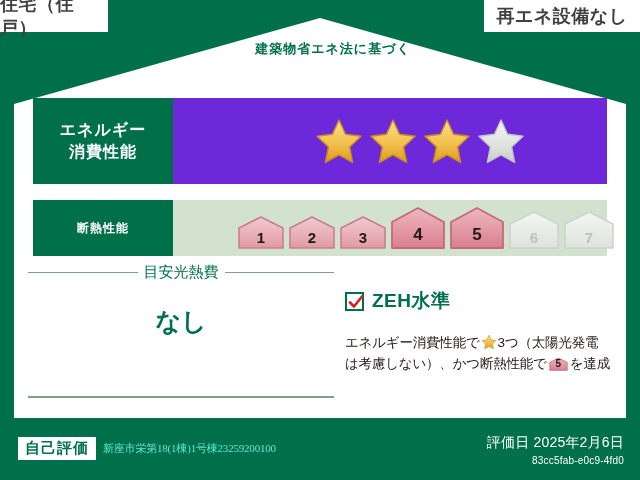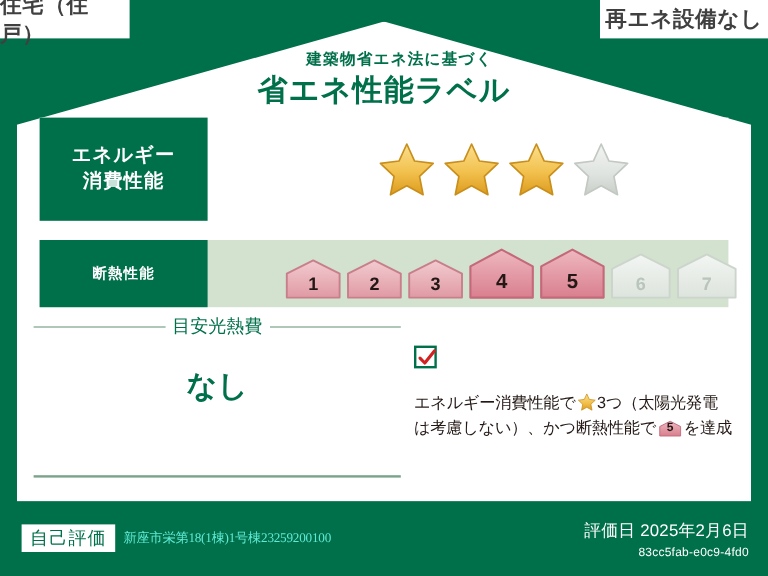--- a/index.html
+++ b/index.html
@@ -11,21 +11,21 @@
   #label-root{position:relative;width:640px;height:480px;background:#00704a;overflow:hidden;}
 
   
   .corner-tag{
     position:absolute;top:0;background:#ffffff;color:#404040;
     font-weight:bold;font-size:18px;letter-spacing:.5px;
     display:flex;align-items:center;justify-content:center;
     height:32px;box-sizing:border-box;
   }
   #tag-left{left:0;width:108px;}
-  #tag-right{right:0;width:140px;}
+  #tag-right{right:0;width:156px;}
 
   
   #house-frame{
     position:absolute;left:14px;top:18px;width:612px;height:400px;
     background:#ffffff;
     clip-path:polygon(0% 21.5%, 50% 0%, 100% 21.5%, 100% 100%, 0% 100%);
   }
   #house-inner{
     position:absolute;left:0;top:0;width:100%;height:100%;
   }
@@ -35,21 +35,21 @@
     position:absolute;left:0;right:0;top:40px;text-align:center;
     color:#00704a;font-size:13px;font-weight:bold;letter-spacing:1px;padding-left:26px;
   }
   #title-main{
     position:absolute;left:0;right:0;top:58px;text-align:center;
     color:#00704a;font-size:25px;font-weight:bold;letter-spacing:1px;
   }
 
   
   .band{position:absolute;display:flex;align-items:stretch;}
-  #band-energy{left:33px;top:98px;width:574px;height:86px;background:#ffffff;gap:39px;}
+  #band-energy{left:33px;top:98px;width:574px;height:86px;background:#6d28d9;gap:39px;}
   #band-insul{left:33px;top:200px;width:574px;height:56px;background:#d3e2cf;}
 
   .band-label{
     background:#00704a;color:#ffffff;font-weight:bold;
     display:flex;flex-direction:column;align-items:center;justify-content:center;
     font-size:16px;line-height:1.35;letter-spacing:1px;flex:0 0 auto;
   }
   #band-energy .band-label{width:140px;}
   #band-insul  .band-label{width:140px;font-size:12px;}
   .band-body{flex:1 1 auto;display:flex;align-items:center;}
@@ -101,42 +101,41 @@
   .inline-house{display:inline-block;vertical-align:-4px;width:19px;height:16px;margin:0 2px;position:relative;}
   .inline-house .n{
     position:absolute;left:0;right:0;bottom:0px;text-align:center;
     font-size:10px;font-weight:bold;color:#231815;
   }
 
   
   #footer{position:absolute;left:0;right:0;bottom:0;height:62px;color:#ffffff;}
   #self-eval-row{position:absolute;left:18px;bottom:20px;display:flex;align-items:center;gap:7px;}
   #self-eval-badge{
-    background:#ffffff;color:#00704a;font-weight:normal;font-size:15px;
+    background:#ffffff;color:#00704a;font-weight:bold;font-size:15px;
     padding:2px 7px;letter-spacing:1px;
   }
   #self-eval-text{color:#5eead4;font-size:11px;letter-spacing:-.2px;font-family:Liberation Serif, serif;}
   #date-block{position:absolute;right:16px;bottom:14px;text-align:right;}
   #eval-date{color:#ffffff;font-size:14px;letter-spacing:.2px;margin-left:23px;}
   #eval-id{color:#ffffff;font-size:10px;margin-top:3px;letter-spacing:.2px;}
 </style>
 </head>
 <body>
 
 <div id="label-root">
 
   <div class="corner-tag" id="tag-left">住宅（住戸）</div>
   <div class="corner-tag" id="tag-right">再エネ設備なし</div>
 
   <div id="house-frame">
     <div id="house-inner"></div>
   </div>
 
   <div id="title-small">建築物省エネ法に基づく</div>
-  <div id="title-main">省エネ性能ラベル</div>
 
   <div class="band" id="band-energy">
     <div class="band-label">
       <span>エネルギー</span>
       <span>消費性能</span>
     </div>
     <div class="band-body">
       <div id="stars">
         <span class="star">
           <svg viewBox="0 0 50 50" width="50" height="50" aria-hidden="true">
@@ -262,20 +261,21 @@
   <div id="cost-value">なし</div>
   <div id="cost-rule-bottom"></div>
 
   <div id="zeh-block">
     <div id="zeh-title-row">
       <span class="checkbox">
         <svg width="16" height="16" viewBox="0 0 16 16" aria-hidden="true">
           <path d="M2 8.5 L6 12.5 L14 2.5" fill="none" stroke="#d32020" stroke-width="2.6" stroke-linecap="round" stroke-linejoin="round"></path>
         </svg>
       </span>
+      <span id="zeh-title">ZEH水準</span>
     </div>
     <div id="zeh-desc">
       <span>エネルギー消費性能で</span><span class="inline-star"><svg viewBox="0 0 50 50" width="16" height="16" aria-hidden="true">
             <path d="M25 4 L31.5 18.2 L47 20.2 L35.6 31 L38.6 46.3 L25 38.8 L11.4 46.3 L14.4 31 L3 20.2 L18.5 18.2 Z" fill="url(#gA)" stroke="#c98f1c" stroke-width="2" stroke-linejoin="round"></path>
           </svg></span><span>3つ（太陽光発電</span><br><span>は考慮しない）、かつ断熱性能で</span><span class="inline-house"><svg width="19" height="16" viewBox="0 0 48 36" aria-hidden="true">
             <path d="M2 34 L2 14 L24 3 L46 14 L46 34 Z" fill="url(#pB)" stroke="#c4697a" stroke-width="2" stroke-linejoin="round"></path>
           </svg><span class="n">5</span></span><span>を達成</span>
     </div>
   </div>
 

